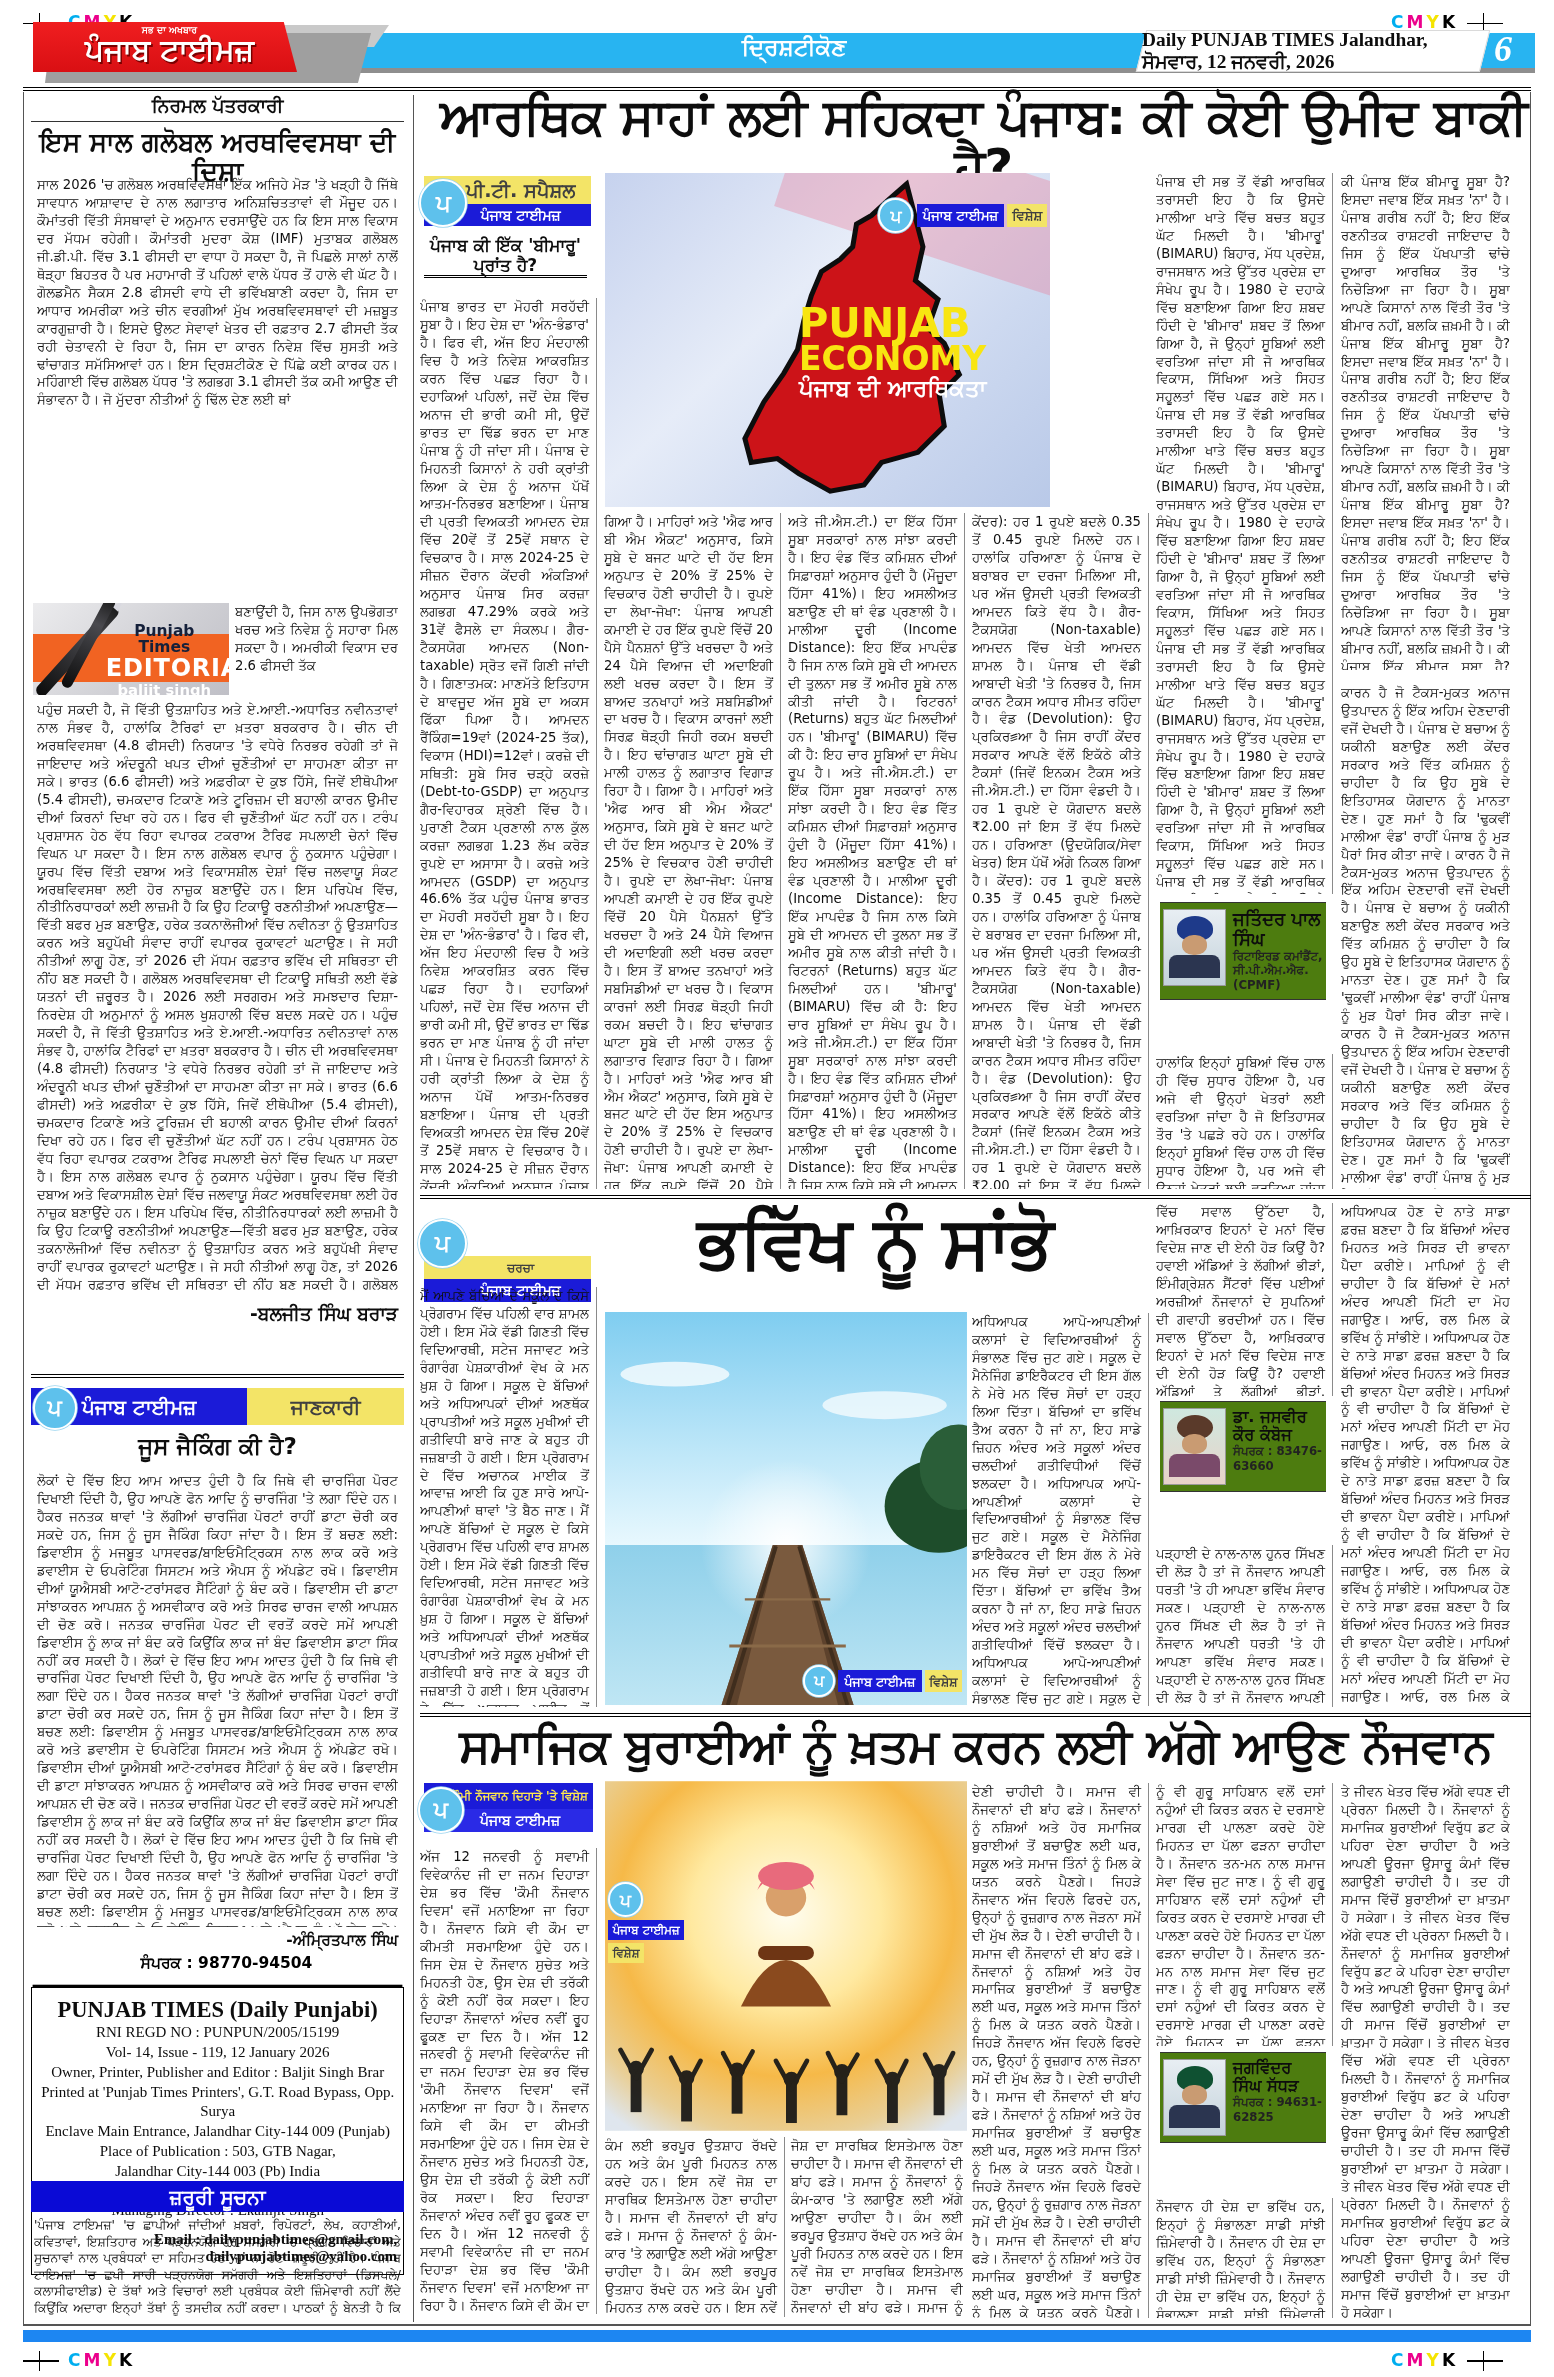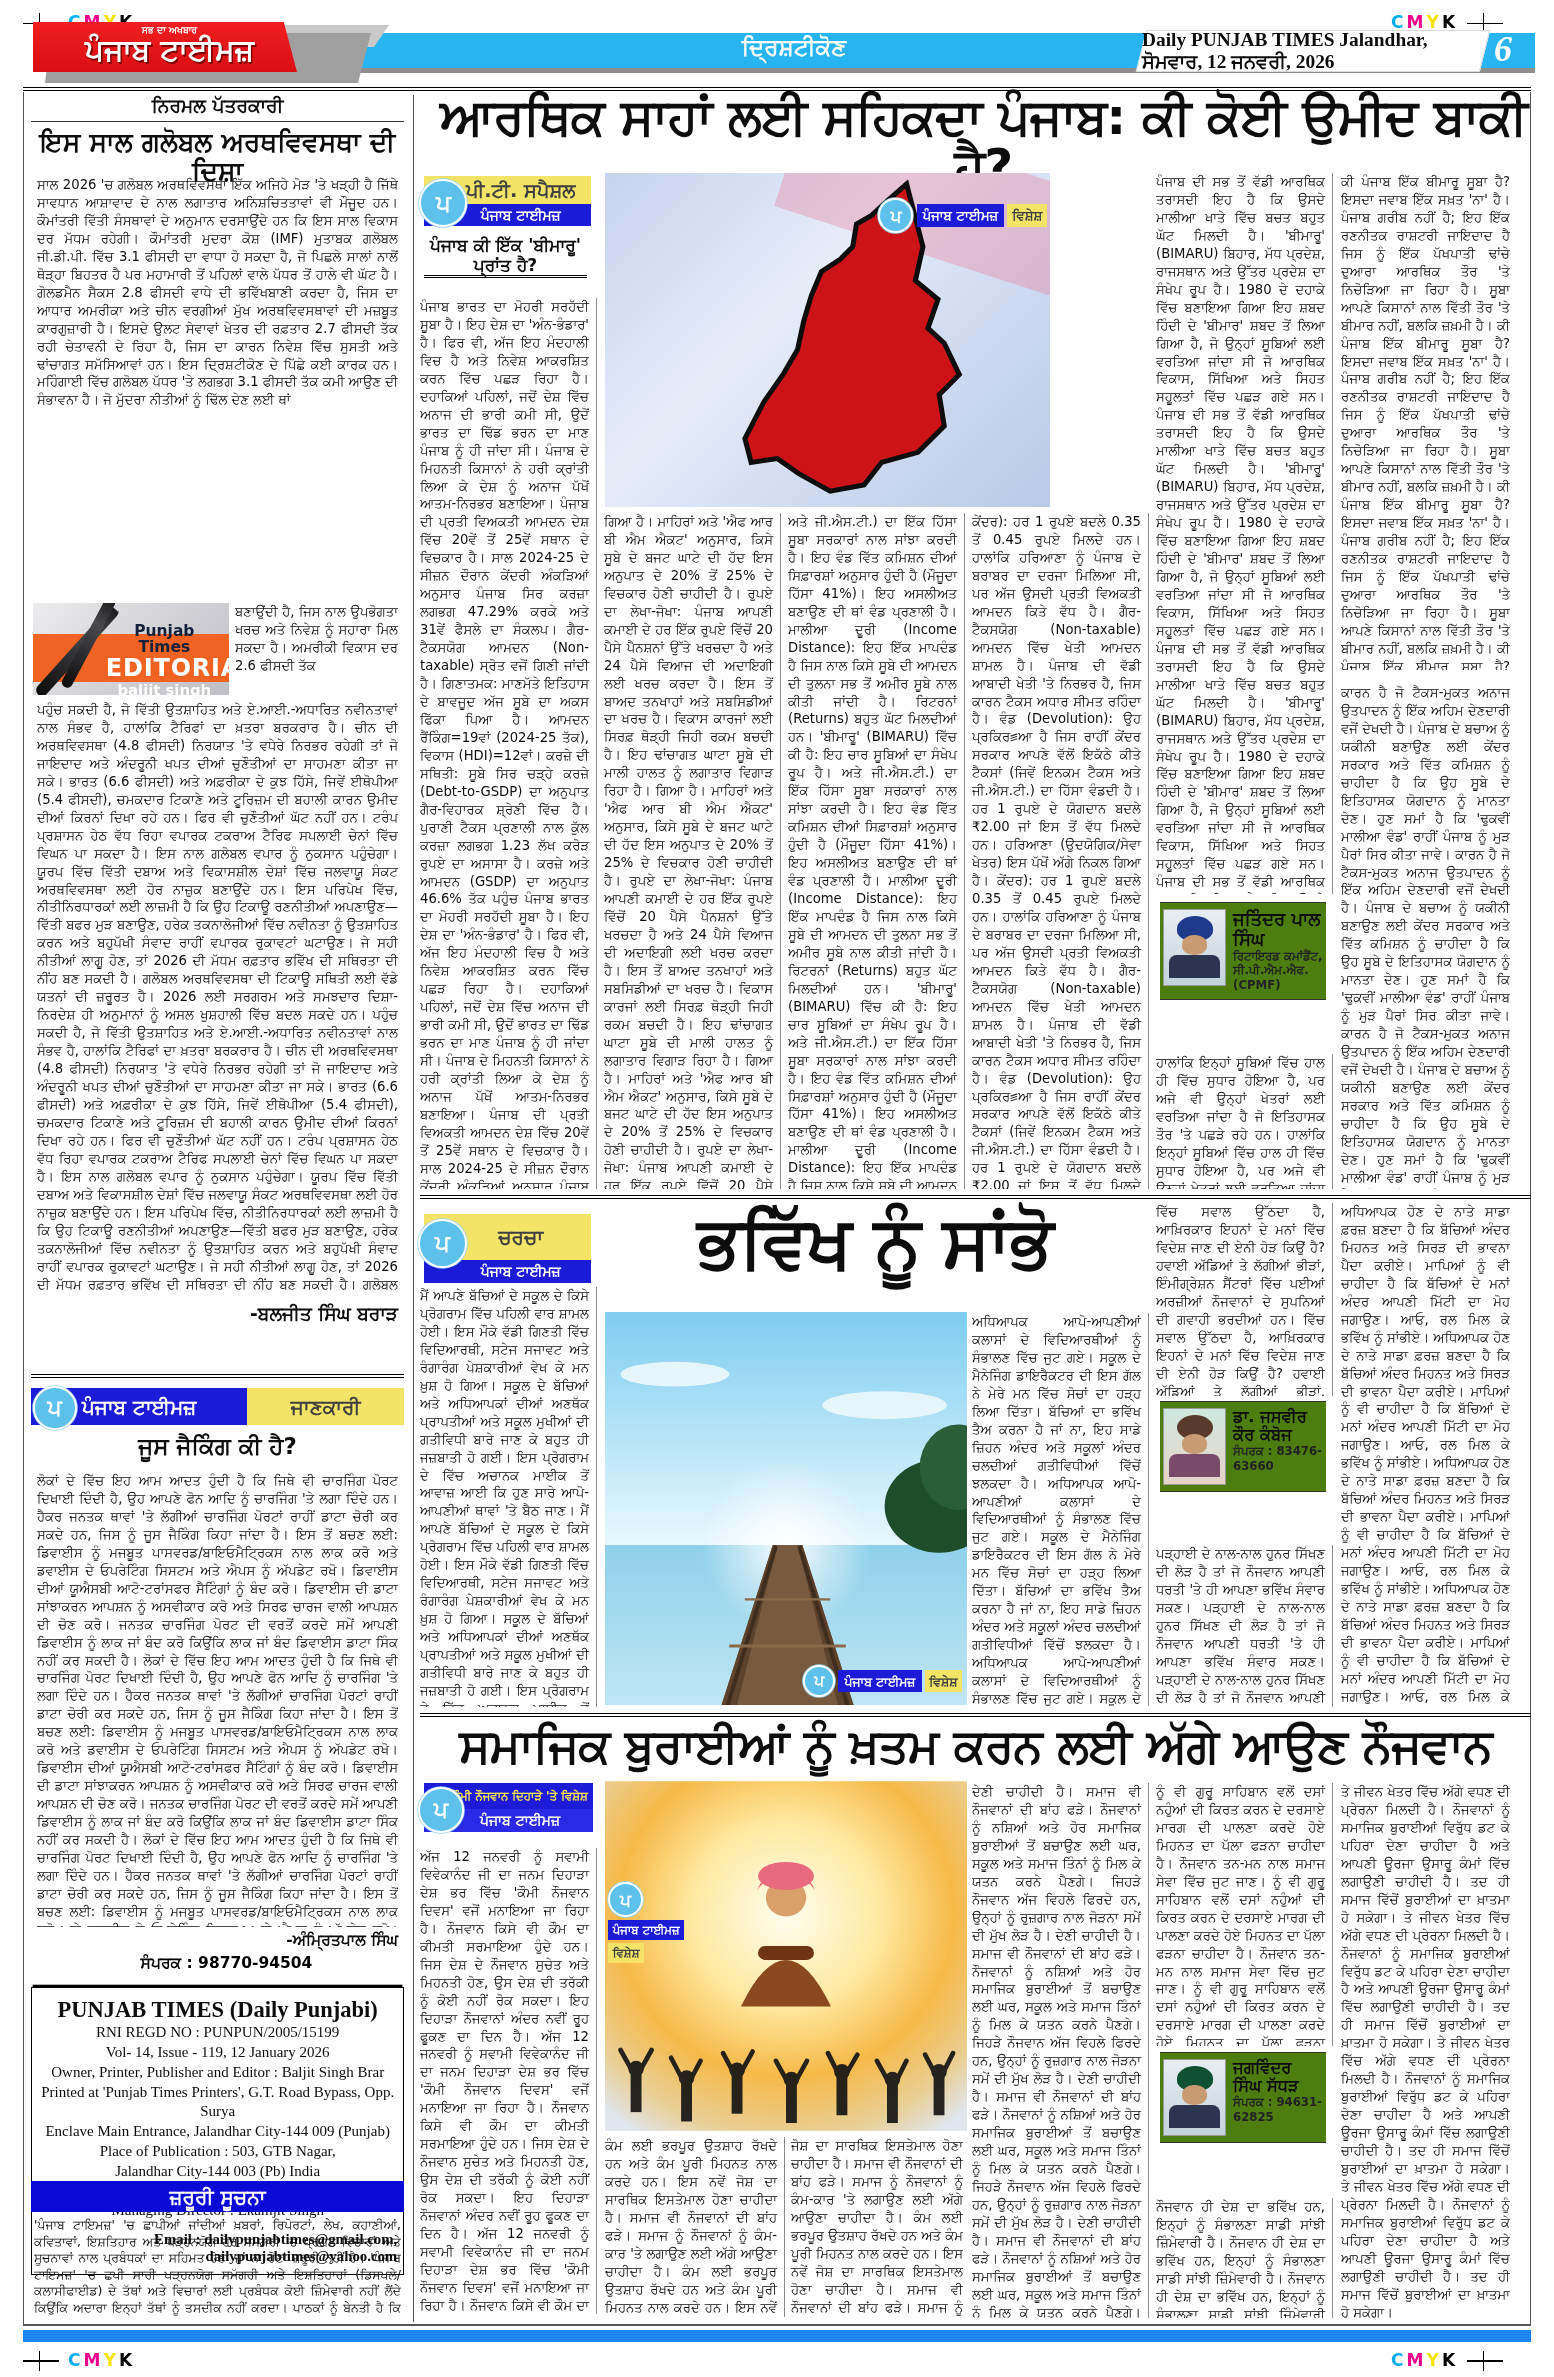--- a/index.html
+++ b/index.html
@@ -155,20 +155,25 @@
   <div class="bar-blue" style="height:22px;font-size:14px;padding-left:26.4px;">ਪੰਜਾਬ ਟਾਈਮਜ਼</div>
   <span class="ptc" style="width:44px;height:44px;font-size:23px;position:absolute;left:-4.7px;top:3.1px;">ਪ</span>
 </div>
 <div class="abs subhead" style="left:424px;top:235px;width:163px;">ਪੰਜਾਬ ਕੀ ਇੱਕ 'ਬੀਮਾਰੂ' ਪ੍ਰਾਂਤ ਹੈ?</div>
 
 <div class="abs fig" style="left:605px;top:173px;width:445px;height:334px;background:linear-gradient(135deg,#c6d2ee 0%,#e6ecf8 40%,#cdd9f0 70%,#b9c9e8 100%);">
   <div class="abs" style="left:40%;top:-23px;width:326px;height:109px;background:rgba(236,120,150,.35);transform:rotate(18deg);"></div>
   <svg viewBox="0 0 440 520" style="position:absolute;left:101px;top:6.2px;width:311px;height:326px;">
     <path d="M292,8 L262,34 L236,58 L212,72 L206,108 L186,128 L156,148 L140,186 L128,226 L118,272 L96,310 L64,356 L34,414 L44,452 L86,446 L120,470 L170,498 L224,488 L252,452 L310,436 L352,394 L344,344 L376,312 L352,262 L326,238 L342,192 L306,162 L318,108 L306,62 Z" fill="#cc1318" stroke="#0d0d0d" stroke-width="8"></path>
   </svg>
+  <div class="abs" style="left:194px;top:131px;width:202px;text-align:left;">
+    <div style="color:#f8e511;font-weight:bold;font-size:40px;line-height:.95;">PUNJAB</div>
+    <div style="color:#f8e511;font-weight:bold;font-size:33px;line-height:1.0;">ECONOMY</div>
+    <div style="color:#ffffff;font-weight:bold;font-size:23px;line-height:1.15;">ਪੰਜਾਬ ਦੀ ਆਰਥਿਕਤਾ</div>
+  </div>
   <div class="abs fig-badge" style="right:3.1px;top:25px;">
     <span class="ptc" style="width:31px;height:31px;font-size:17px;">ਪ</span>
     <span class="bar-blue" style="height:23px;font-size:13.2px;padding:0 6.2px;">ਪੰਜਾਬ ਟਾਈਮਜ਼</span>
     <span class="bar-yellow" style="height:23px;font-size:13.2px;padding:0 4.7px;">ਵਿਸ਼ੇਸ਼</span>
   </div>
 </div>
 
 <div class="abs txt rule-r" style="left:420px;top:298px;width:169px;height:891px;">ਪੰਜਾਬ ਭਾਰਤ ਦਾ ਮੋਹਰੀ ਸਰਹੱਦੀ ਸੂਬਾ ਹੈ। ਇਹ ਦੇਸ਼ ਦਾ 'ਅੰਨ-ਭੰਡਾਰ' ਹੈ। ਫਿਰ ਵੀ, ਅੱਜ ਇਹ ਮੰਦਹਾਲੀ ਵਿਚ ਹੈ ਅਤੇ ਨਿਵੇਸ਼ ਆਕਰਸ਼ਿਤ ਕਰਨ ਵਿੱਚ ਪਛੜ ਰਿਹਾ ਹੈ। ਦਹਾਕਿਆਂ ਪਹਿਲਾਂ, ਜਦੋਂ ਦੇਸ਼ ਵਿੱਚ ਅਨਾਜ ਦੀ ਭਾਰੀ ਕਮੀ ਸੀ, ਉਦੋਂ ਭਾਰਤ ਦਾ ਢਿੱਡ ਭਰਨ ਦਾ ਮਾਣ ਪੰਜਾਬ ਨੂੰ ਹੀ ਜਾਂਦਾ ਸੀ। ਪੰਜਾਬ ਦੇ ਮਿਹਨਤੀ ਕਿਸਾਨਾਂ ਨੇ ਹਰੀ ਕ੍ਰਾਂਤੀ ਲਿਆ ਕੇ ਦੇਸ਼ ਨੂੰ ਅਨਾਜ ਪੱਖੋਂ ਆਤਮ-ਨਿਰਭਰ ਬਣਾਇਆ। ਪੰਜਾਬ ਦੀ ਪ੍ਰਤੀ ਵਿਅਕਤੀ ਆਮਦਨ ਦੇਸ਼ ਵਿੱਚ 20ਵੇਂ ਤੋਂ 25ਵੇਂ ਸਥਾਨ ਦੇ ਵਿਚਕਾਰ ਹੈ। ਸਾਲ 2024-25 ਦੇ ਸੀਜ਼ਨ ਦੌਰਾਨ ਕੇਂਦਰੀ ਅੰਕੜਿਆਂ ਅਨੁਸਾਰ ਪੰਜਾਬ ਸਿਰ ਕਰਜ਼ਾ ਲਗਭਗ 47.29% ਕਰਕੇ ਅਤੇ 31ਵੇਂ ਫੈਸਲੇ ਦਾ ਸੰਕਲਪ। ਗੈਰ-ਟੈਕਸਯੋਗ ਆਮਦਨ (Non-taxable) ਸ੍ਰੋਤ ਵਜੋਂ ਗਿਣੀ ਜਾਂਦੀ ਹੈ। ਗਿਣਾਤਮਕ: ਮਾਣਮੱਤੇ ਇਤਿਹਾਸ ਦੇ ਬਾਵਜੂਦ ਅੱਜ ਸੂਬੇ ਦਾ ਅਕਸ ਫਿੱਕਾ ਪਿਆ ਹੈ। ਆਮਦਨ ਰੈਂਕਿੰਗ=19ਵਾਂ (2024-25 ਤੱਕ), ਵਿਕਾਸ (HDI)=12ਵਾਂ। ਕਰਜ਼ੇ ਦੀ ਸਥਿਤੀ: ਸੂਬੇ ਸਿਰ ਚੜ੍ਹੇ ਕਰਜ਼ੇ (Debt-to-GSDP) ਦਾ ਅਨੁਪਾਤ ਗੈਰ-ਵਿਹਾਰਕ ਸ਼੍ਰੇਣੀ ਵਿੱਚ ਹੈ। ਪੁਰਾਣੀ ਟੈਕਸ ਪ੍ਰਣਾਲੀ ਨਾਲ ਕੁੱਲ ਕਰਜ਼ਾ ਲਗਭਗ 1.23 ਲੱਖ ਕਰੋੜ ਰੁਪਏ ਦਾ ਅਸਾਸਾ ਹੈ। ਕਰਜ਼ੇ ਅਤੇ ਆਮਦਨ (GSDP) ਦਾ ਅਨੁਪਾਤ 46.6% ਤੱਕ ਪਹੁੰਚ ਪੰਜਾਬ ਭਾਰਤ ਦਾ ਮੋਹਰੀ ਸਰਹੱਦੀ ਸੂਬਾ ਹੈ। ਇਹ ਦੇਸ਼ ਦਾ 'ਅੰਨ-ਭੰਡਾਰ' ਹੈ। ਫਿਰ ਵੀ, ਅੱਜ ਇਹ ਮੰਦਹਾਲੀ ਵਿਚ ਹੈ ਅਤੇ ਨਿਵੇਸ਼ ਆਕਰਸ਼ਿਤ ਕਰਨ ਵਿੱਚ ਪਛੜ ਰਿਹਾ ਹੈ। ਦਹਾਕਿਆਂ ਪਹਿਲਾਂ, ਜਦੋਂ ਦੇਸ਼ ਵਿੱਚ ਅਨਾਜ ਦੀ ਭਾਰੀ ਕਮੀ ਸੀ, ਉਦੋਂ ਭਾਰਤ ਦਾ ਢਿੱਡ ਭਰਨ ਦਾ ਮਾਣ ਪੰਜਾਬ ਨੂੰ ਹੀ ਜਾਂਦਾ ਸੀ। ਪੰਜਾਬ ਦੇ ਮਿਹਨਤੀ ਕਿਸਾਨਾਂ ਨੇ ਹਰੀ ਕ੍ਰਾਂਤੀ ਲਿਆ ਕੇ ਦੇਸ਼ ਨੂੰ ਅਨਾਜ ਪੱਖੋਂ ਆਤਮ-ਨਿਰਭਰ ਬਣਾਇਆ। ਪੰਜਾਬ ਦੀ ਪ੍ਰਤੀ ਵਿਅਕਤੀ ਆਮਦਨ ਦੇਸ਼ ਵਿੱਚ 20ਵੇਂ ਤੋਂ 25ਵੇਂ ਸਥਾਨ ਦੇ ਵਿਚਕਾਰ ਹੈ। ਸਾਲ 2024-25 ਦੇ ਸੀਜ਼ਨ ਦੌਰਾਨ ਕੇਂਦਰੀ ਅੰਕੜਿਆਂ ਅਨੁਸਾਰ ਪੰਜਾਬ ਸਿਰ ਕਰਜ਼ਾ ਲਗਭਗ 47.29% ਕਰਕੇ ਅਤੇ 31ਵੇਂ ਫੈਸਲੇ ਦਾ ਸੰਕਲਪ। ਗੈਰ-ਟੈਕਸਯੋਗ ਆਮਦਨ (Non-taxable) ਸ੍ਰੋਤ ਵਜੋਂ ਗਿਣੀ ਜਾਂਦੀ ਹੈ। ਗਿਣਾਤਮਕ: ਮਾਣਮੱਤੇ ਇਤਿਹਾਸ ਦੇ ਬਾਵਜੂਦ ਅੱਜ ਸੂਬੇ ਦਾ ਅਕਸ ਫਿੱਕਾ ਪਿਆ ਹੈ। ਆਮਦਨ ਰੈਂਕਿੰਗ=19ਵਾਂ (2024-25 ਤੱਕ), ਵਿਕਾਸ (HDI)=12ਵਾਂ। ਕਰਜ਼ੇ ਦੀ ਸਥਿਤੀ: ਸੂਬੇ ਸਿਰ ਚੜ੍ਹੇ ਕਰਜ਼ੇ (Debt-to-GSDP) ਦਾ ਅਨੁਪਾਤ ਗੈਰ-ਵਿਹਾਰਕ ਸ਼੍ਰੇਣੀ ਵਿੱਚ ਹੈ। ਪੁਰਾਣੀ ਟੈਕਸ ਪ੍ਰਣਾਲੀ ਨਾਲ ਕੁੱਲ ਕਰਜ਼ਾ ਲਗਭਗ 1.23 ਲੱਖ ਕਰੋੜ ਰੁਪਏ ਦਾ ਅਸਾਸਾ ਹੈ। ਕਰਜ਼ੇ ਅਤੇ ਆਮਦਨ (GSDP) ਦਾ ਅਨੁਪਾਤ 46.6% ਤੱਕ ਪਹੁੰਚ</div>
 <div class="abs txt rule-r" style="left:604px;top:513px;width:169px;height:676px;">ਗਿਆ ਹੈ। ਮਾਹਿਰਾਂ ਅਤੇ 'ਐਫ ਆਰ ਬੀ ਐਮ ਐਕਟ' ਅਨੁਸਾਰ, ਕਿਸੇ ਸੂਬੇ ਦੇ ਬਜਟ ਘਾਟੇ ਦੀ ਹੱਦ ਇਸ ਅਨੁਪਾਤ ਦੇ 20% ਤੋਂ 25% ਦੇ ਵਿਚਕਾਰ ਹੋਣੀ ਚਾਹੀਦੀ ਹੈ। ਰੁਪਏ ਦਾ ਲੇਖਾ-ਜੋਖਾ: ਪੰਜਾਬ ਆਪਣੀ ਕਮਾਈ ਦੇ ਹਰ ਇੱਕ ਰੁਪਏ ਵਿੱਚੋਂ 20 ਪੈਸੇ ਪੈਨਸ਼ਨਾਂ ਉੱਤੇ ਖਰਚਦਾ ਹੈ ਅਤੇ 24 ਪੈਸੇ ਵਿਆਜ ਦੀ ਅਦਾਇਗੀ ਲਈ ਖਰਚ ਕਰਦਾ ਹੈ। ਇਸ ਤੋਂ ਬਾਅਦ ਤਨਖਾਹਾਂ ਅਤੇ ਸਬਸਿਡੀਆਂ ਦਾ ਖਰਚ ਹੈ। ਵਿਕਾਸ ਕਾਰਜਾਂ ਲਈ ਸਿਰਫ਼ ਥੋੜ੍ਹੀ ਜਿਹੀ ਰਕਮ ਬਚਦੀ ਹੈ। ਇਹ ਢਾਂਚਾਗਤ ਘਾਟਾ ਸੂਬੇ ਦੀ ਮਾਲੀ ਹਾਲਤ ਨੂੰ ਲਗਾਤਾਰ ਵਿਗਾੜ ਰਿਹਾ ਹੈ। ਗਿਆ ਹੈ। ਮਾਹਿਰਾਂ ਅਤੇ 'ਐਫ ਆਰ ਬੀ ਐਮ ਐਕਟ' ਅਨੁਸਾਰ, ਕਿਸੇ ਸੂਬੇ ਦੇ ਬਜਟ ਘਾਟੇ ਦੀ ਹੱਦ ਇਸ ਅਨੁਪਾਤ ਦੇ 20% ਤੋਂ 25% ਦੇ ਵਿਚਕਾਰ ਹੋਣੀ ਚਾਹੀਦੀ ਹੈ। ਰੁਪਏ ਦਾ ਲੇਖਾ-ਜੋਖਾ: ਪੰਜਾਬ ਆਪਣੀ ਕਮਾਈ ਦੇ ਹਰ ਇੱਕ ਰੁਪਏ ਵਿੱਚੋਂ 20 ਪੈਸੇ ਪੈਨਸ਼ਨਾਂ ਉੱਤੇ ਖਰਚਦਾ ਹੈ ਅਤੇ 24 ਪੈਸੇ ਵਿਆਜ ਦੀ ਅਦਾਇਗੀ ਲਈ ਖਰਚ ਕਰਦਾ ਹੈ। ਇਸ ਤੋਂ ਬਾਅਦ ਤਨਖਾਹਾਂ ਅਤੇ ਸਬਸਿਡੀਆਂ ਦਾ ਖਰਚ ਹੈ। ਵਿਕਾਸ ਕਾਰਜਾਂ ਲਈ ਸਿਰਫ਼ ਥੋੜ੍ਹੀ ਜਿਹੀ ਰਕਮ ਬਚਦੀ ਹੈ। ਇਹ ਢਾਂਚਾਗਤ ਘਾਟਾ ਸੂਬੇ ਦੀ ਮਾਲੀ ਹਾਲਤ ਨੂੰ ਲਗਾਤਾਰ ਵਿਗਾੜ ਰਿਹਾ ਹੈ। ਗਿਆ ਹੈ। ਮਾਹਿਰਾਂ ਅਤੇ 'ਐਫ ਆਰ ਬੀ ਐਮ ਐਕਟ' ਅਨੁਸਾਰ, ਕਿਸੇ ਸੂਬੇ ਦੇ ਬਜਟ ਘਾਟੇ ਦੀ ਹੱਦ ਇਸ ਅਨੁਪਾਤ ਦੇ 20% ਤੋਂ 25% ਦੇ ਵਿਚਕਾਰ ਹੋਣੀ ਚਾਹੀਦੀ ਹੈ। ਰੁਪਏ ਦਾ ਲੇਖਾ-ਜੋਖਾ: ਪੰਜਾਬ ਆਪਣੀ ਕਮਾਈ ਦੇ ਹਰ ਇੱਕ ਰੁਪਏ ਵਿੱਚੋਂ 20 ਪੈਸੇ ਪੈਨਸ਼ਨਾਂ ਉੱਤੇ ਖਰਚਦਾ ਹੈ ਅਤੇ 24 ਪੈਸੇ ਵਿਆਜ ਦੀ ਅਦਾਇਗੀ ਲਈ ਖਰਚ ਕਰਦਾ ਹੈ। ਇਸ ਤੋਂ ਬਾਅਦ ਤਨਖਾਹਾਂ ਅਤੇ ਸਬਸਿਡੀਆਂ ਦਾ ਖਰਚ ਹੈ। ਵਿਕਾਸ ਕਾਰਜਾਂ ਲਈ ਸਿਰਫ਼ ਥੋੜ੍ਹੀ ਜਿਹੀ ਰਕਮ ਬਚਦੀ ਹੈ। ਇਹ ਢਾਂਚਾਗਤ ਘਾਟਾ ਸੂਬੇ ਦੀ ਮਾਲੀ ਹਾਲਤ ਨੂੰ ਲਗਾਤਾਰ ਵਿਗਾੜ ਰਿਹਾ ਹੈ।</div>
 <div class="abs txt rule-r" style="left:788px;top:513px;width:169px;height:676px;">ਅਤੇ ਜੀ.ਐਸ.ਟੀ.) ਦਾ ਇੱਕ ਹਿੱਸਾ ਸੂਬਾ ਸਰਕਾਰਾਂ ਨਾਲ ਸਾਂਝਾ ਕਰਦੀ ਹੈ। ਇਹ ਵੰਡ ਵਿੱਤ ਕਮਿਸ਼ਨ ਦੀਆਂ ਸਿਫ਼ਾਰਸ਼ਾਂ ਅਨੁਸਾਰ ਹੁੰਦੀ ਹੈ (ਮੌਜੂਦਾ ਹਿੱਸਾ 41%)। ਇਹ ਅਸਲੀਅਤ ਬਣਾਉਣ ਦੀ ਥਾਂ ਵੰਡ ਪ੍ਰਣਾਲੀ ਹੈ। ਮਾਲੀਆ ਦੂਰੀ (Income Distance): ਇਹ ਇੱਕ ਮਾਪਦੰਡ ਹੈ ਜਿਸ ਨਾਲ ਕਿਸੇ ਸੂਬੇ ਦੀ ਆਮਦਨ ਦੀ ਤੁਲਨਾ ਸਭ ਤੋਂ ਅਮੀਰ ਸੂਬੇ ਨਾਲ ਕੀਤੀ ਜਾਂਦੀ ਹੈ। ਰਿਟਰਨਾਂ (Returns) ਬਹੁਤ ਘੱਟ ਮਿਲਦੀਆਂ ਹਨ। 'ਬੀਮਾਰੂ' (BIMARU) ਵਿੱਚ ਕੀ ਹੈ: ਇਹ ਚਾਰ ਸੂਬਿਆਂ ਦਾ ਸੰਖੇਪ ਰੂਪ ਹੈ। ਅਤੇ ਜੀ.ਐਸ.ਟੀ.) ਦਾ ਇੱਕ ਹਿੱਸਾ ਸੂਬਾ ਸਰਕਾਰਾਂ ਨਾਲ ਸਾਂਝਾ ਕਰਦੀ ਹੈ। ਇਹ ਵੰਡ ਵਿੱਤ ਕਮਿਸ਼ਨ ਦੀਆਂ ਸਿਫ਼ਾਰਸ਼ਾਂ ਅਨੁਸਾਰ ਹੁੰਦੀ ਹੈ (ਮੌਜੂਦਾ ਹਿੱਸਾ 41%)। ਇਹ ਅਸਲੀਅਤ ਬਣਾਉਣ ਦੀ ਥਾਂ ਵੰਡ ਪ੍ਰਣਾਲੀ ਹੈ। ਮਾਲੀਆ ਦੂਰੀ (Income Distance): ਇਹ ਇੱਕ ਮਾਪਦੰਡ ਹੈ ਜਿਸ ਨਾਲ ਕਿਸੇ ਸੂਬੇ ਦੀ ਆਮਦਨ ਦੀ ਤੁਲਨਾ ਸਭ ਤੋਂ ਅਮੀਰ ਸੂਬੇ ਨਾਲ ਕੀਤੀ ਜਾਂਦੀ ਹੈ। ਰਿਟਰਨਾਂ (Returns) ਬਹੁਤ ਘੱਟ ਮਿਲਦੀਆਂ ਹਨ। 'ਬੀਮਾਰੂ' (BIMARU) ਵਿੱਚ ਕੀ ਹੈ: ਇਹ ਚਾਰ ਸੂਬਿਆਂ ਦਾ ਸੰਖੇਪ ਰੂਪ ਹੈ। ਅਤੇ ਜੀ.ਐਸ.ਟੀ.) ਦਾ ਇੱਕ ਹਿੱਸਾ ਸੂਬਾ ਸਰਕਾਰਾਂ ਨਾਲ ਸਾਂਝਾ ਕਰਦੀ ਹੈ। ਇਹ ਵੰਡ ਵਿੱਤ ਕਮਿਸ਼ਨ ਦੀਆਂ ਸਿਫ਼ਾਰਸ਼ਾਂ ਅਨੁਸਾਰ ਹੁੰਦੀ ਹੈ (ਮੌਜੂਦਾ ਹਿੱਸਾ 41%)। ਇਹ ਅਸਲੀਅਤ ਬਣਾਉਣ ਦੀ ਥਾਂ ਵੰਡ ਪ੍ਰਣਾਲੀ ਹੈ। ਮਾਲੀਆ ਦੂਰੀ (Income Distance): ਇਹ ਇੱਕ ਮਾਪਦੰਡ ਹੈ ਜਿਸ ਨਾਲ ਕਿਸੇ ਸੂਬੇ ਦੀ ਆਮਦਨ ਦੀ ਤੁਲਨਾ ਸਭ ਤੋਂ ਅਮੀਰ ਸੂਬੇ ਨਾਲ ਕੀਤੀ ਜਾਂਦੀ ਹੈ। ਰਿਟਰਨਾਂ (Returns) ਬਹੁਤ ਘੱਟ ਮਿਲਦੀਆਂ ਹਨ। 'ਬੀਮਾਰੂ' (BIMARU) ਵਿੱਚ ਕੀ ਹੈ: ਇਹ ਚਾਰ ਸੂਬਿਆਂ ਦਾ ਸੰਖੇਪ ਰੂਪ ਹੈ।</div>
@@ -187,21 +192,21 @@
   <div>
     <div class="auth-name">ਜਤਿੰਦਰ ਪਾਲ ਸਿੰਘ</div>
     <div class="auth-role">ਰਿਟਾਇਰਡ ਕਮਾਂਡੈਂਟ,</div>
     <div class="auth-role">ਸੀ.ਪੀ.ਐਮ.ਐਫ. (CPMF)</div>
   </div>
 </div>
 
 <div class="abs dbl-rule" style="left:420px;top:1195px;width:1111px;"></div>
 
 <div class="abs" style="left:424px;top:1214px;width:167px;">
-  <div class="bar-yellow" style="height:46px;font-size:20px;padding-left:26.4px;">ਚਰਚਾ</div>
+  <div class="bar-yellow" style="height:23px;font-size:12px;padding-left:26.4px;margin-top:42px;">ਚਰਚਾ</div>
   <div class="bar-blue" style="height:23px;font-size:14px;padding-left:26.4px;">ਪੰਜਾਬ ਟਾਈਮਜ਼</div>
   <span class="ptc" style="width:45px;height:45px;font-size:23px;position:absolute;left:-6.2px;top:4.7px;">ਪ</span>
 </div>
 
 <div class="abs headline-mid" style="left:622px;top:1206px;width:505px;">ਭਵਿੱਖ ਨੂੰ ਸਾਂਭੋ</div>
 
 <div class="abs txt rule-r" style="left:420px;top:1287px;width:169px;height:420px;">ਮੈਂ ਆਪਣੇ ਬੱਚਿਆਂ ਦੇ ਸਕੂਲ ਦੇ ਕਿਸੇ ਪ੍ਰੋਗਰਾਮ ਵਿੱਚ ਪਹਿਲੀ ਵਾਰ ਸ਼ਾਮਲ ਹੋਈ। ਇਸ ਮੌਕੇ ਵੱਡੀ ਗਿਣਤੀ ਵਿੱਚ ਵਿਦਿਆਰਥੀ, ਸਟੇਜ ਸਜਾਵਟ ਅਤੇ ਰੰਗਾਰੰਗ ਪੇਸ਼ਕਾਰੀਆਂ ਵੇਖ ਕੇ ਮਨ ਖ਼ੁਸ਼ ਹੋ ਗਿਆ। ਸਕੂਲ ਦੇ ਬੱਚਿਆਂ ਅਤੇ ਅਧਿਆਪਕਾਂ ਦੀਆਂ ਅਣਥੱਕ ਪ੍ਰਾਪਤੀਆਂ ਅਤੇ ਸਕੂਲ ਮੁਖੀਆਂ ਦੀ ਗਤੀਵਿਧੀ ਬਾਰੇ ਜਾਣ ਕੇ ਬਹੁਤ ਹੀ ਜਜ਼ਬਾਤੀ ਹੋ ਗਈ। ਇਸ ਪ੍ਰੋਗਰਾਮ ਦੇ ਵਿੱਚ ਅਚਾਨਕ ਮਾਈਕ ਤੋਂ ਆਵਾਜ਼ ਆਈ ਕਿ ਹੁਣ ਸਾਰੇ ਆਪੋ-ਆਪਣੀਆਂ ਥਾਵਾਂ 'ਤੇ ਬੈਠ ਜਾਣ। ਮੈਂ ਆਪਣੇ ਬੱਚਿਆਂ ਦੇ ਸਕੂਲ ਦੇ ਕਿਸੇ ਪ੍ਰੋਗਰਾਮ ਵਿੱਚ ਪਹਿਲੀ ਵਾਰ ਸ਼ਾਮਲ ਹੋਈ। ਇਸ ਮੌਕੇ ਵੱਡੀ ਗਿਣਤੀ ਵਿੱਚ ਵਿਦਿਆਰਥੀ, ਸਟੇਜ ਸਜਾਵਟ ਅਤੇ ਰੰਗਾਰੰਗ ਪੇਸ਼ਕਾਰੀਆਂ ਵੇਖ ਕੇ ਮਨ ਖ਼ੁਸ਼ ਹੋ ਗਿਆ। ਸਕੂਲ ਦੇ ਬੱਚਿਆਂ ਅਤੇ ਅਧਿਆਪਕਾਂ ਦੀਆਂ ਅਣਥੱਕ ਪ੍ਰਾਪਤੀਆਂ ਅਤੇ ਸਕੂਲ ਮੁਖੀਆਂ ਦੀ ਗਤੀਵਿਧੀ ਬਾਰੇ ਜਾਣ ਕੇ ਬਹੁਤ ਹੀ ਜਜ਼ਬਾਤੀ ਹੋ ਗਈ। ਇਸ ਪ੍ਰੋਗਰਾਮ ਦੇ ਵਿੱਚ ਅਚਾਨਕ ਮਾਈਕ ਤੋਂ ਆਵਾਜ਼ ਆਈ ਕਿ ਹੁਣ ਸਾਰੇ ਆਪੋ-ਆਪਣੀਆਂ ਥਾਵਾਂ 'ਤੇ ਬੈਠ ਜਾਣ।</div>
 
 <div class="abs fig" style="left:605px;top:1312px;width:362px;height:393px;">
   <svg viewBox="0 0 466 506" width="362" height="393">

